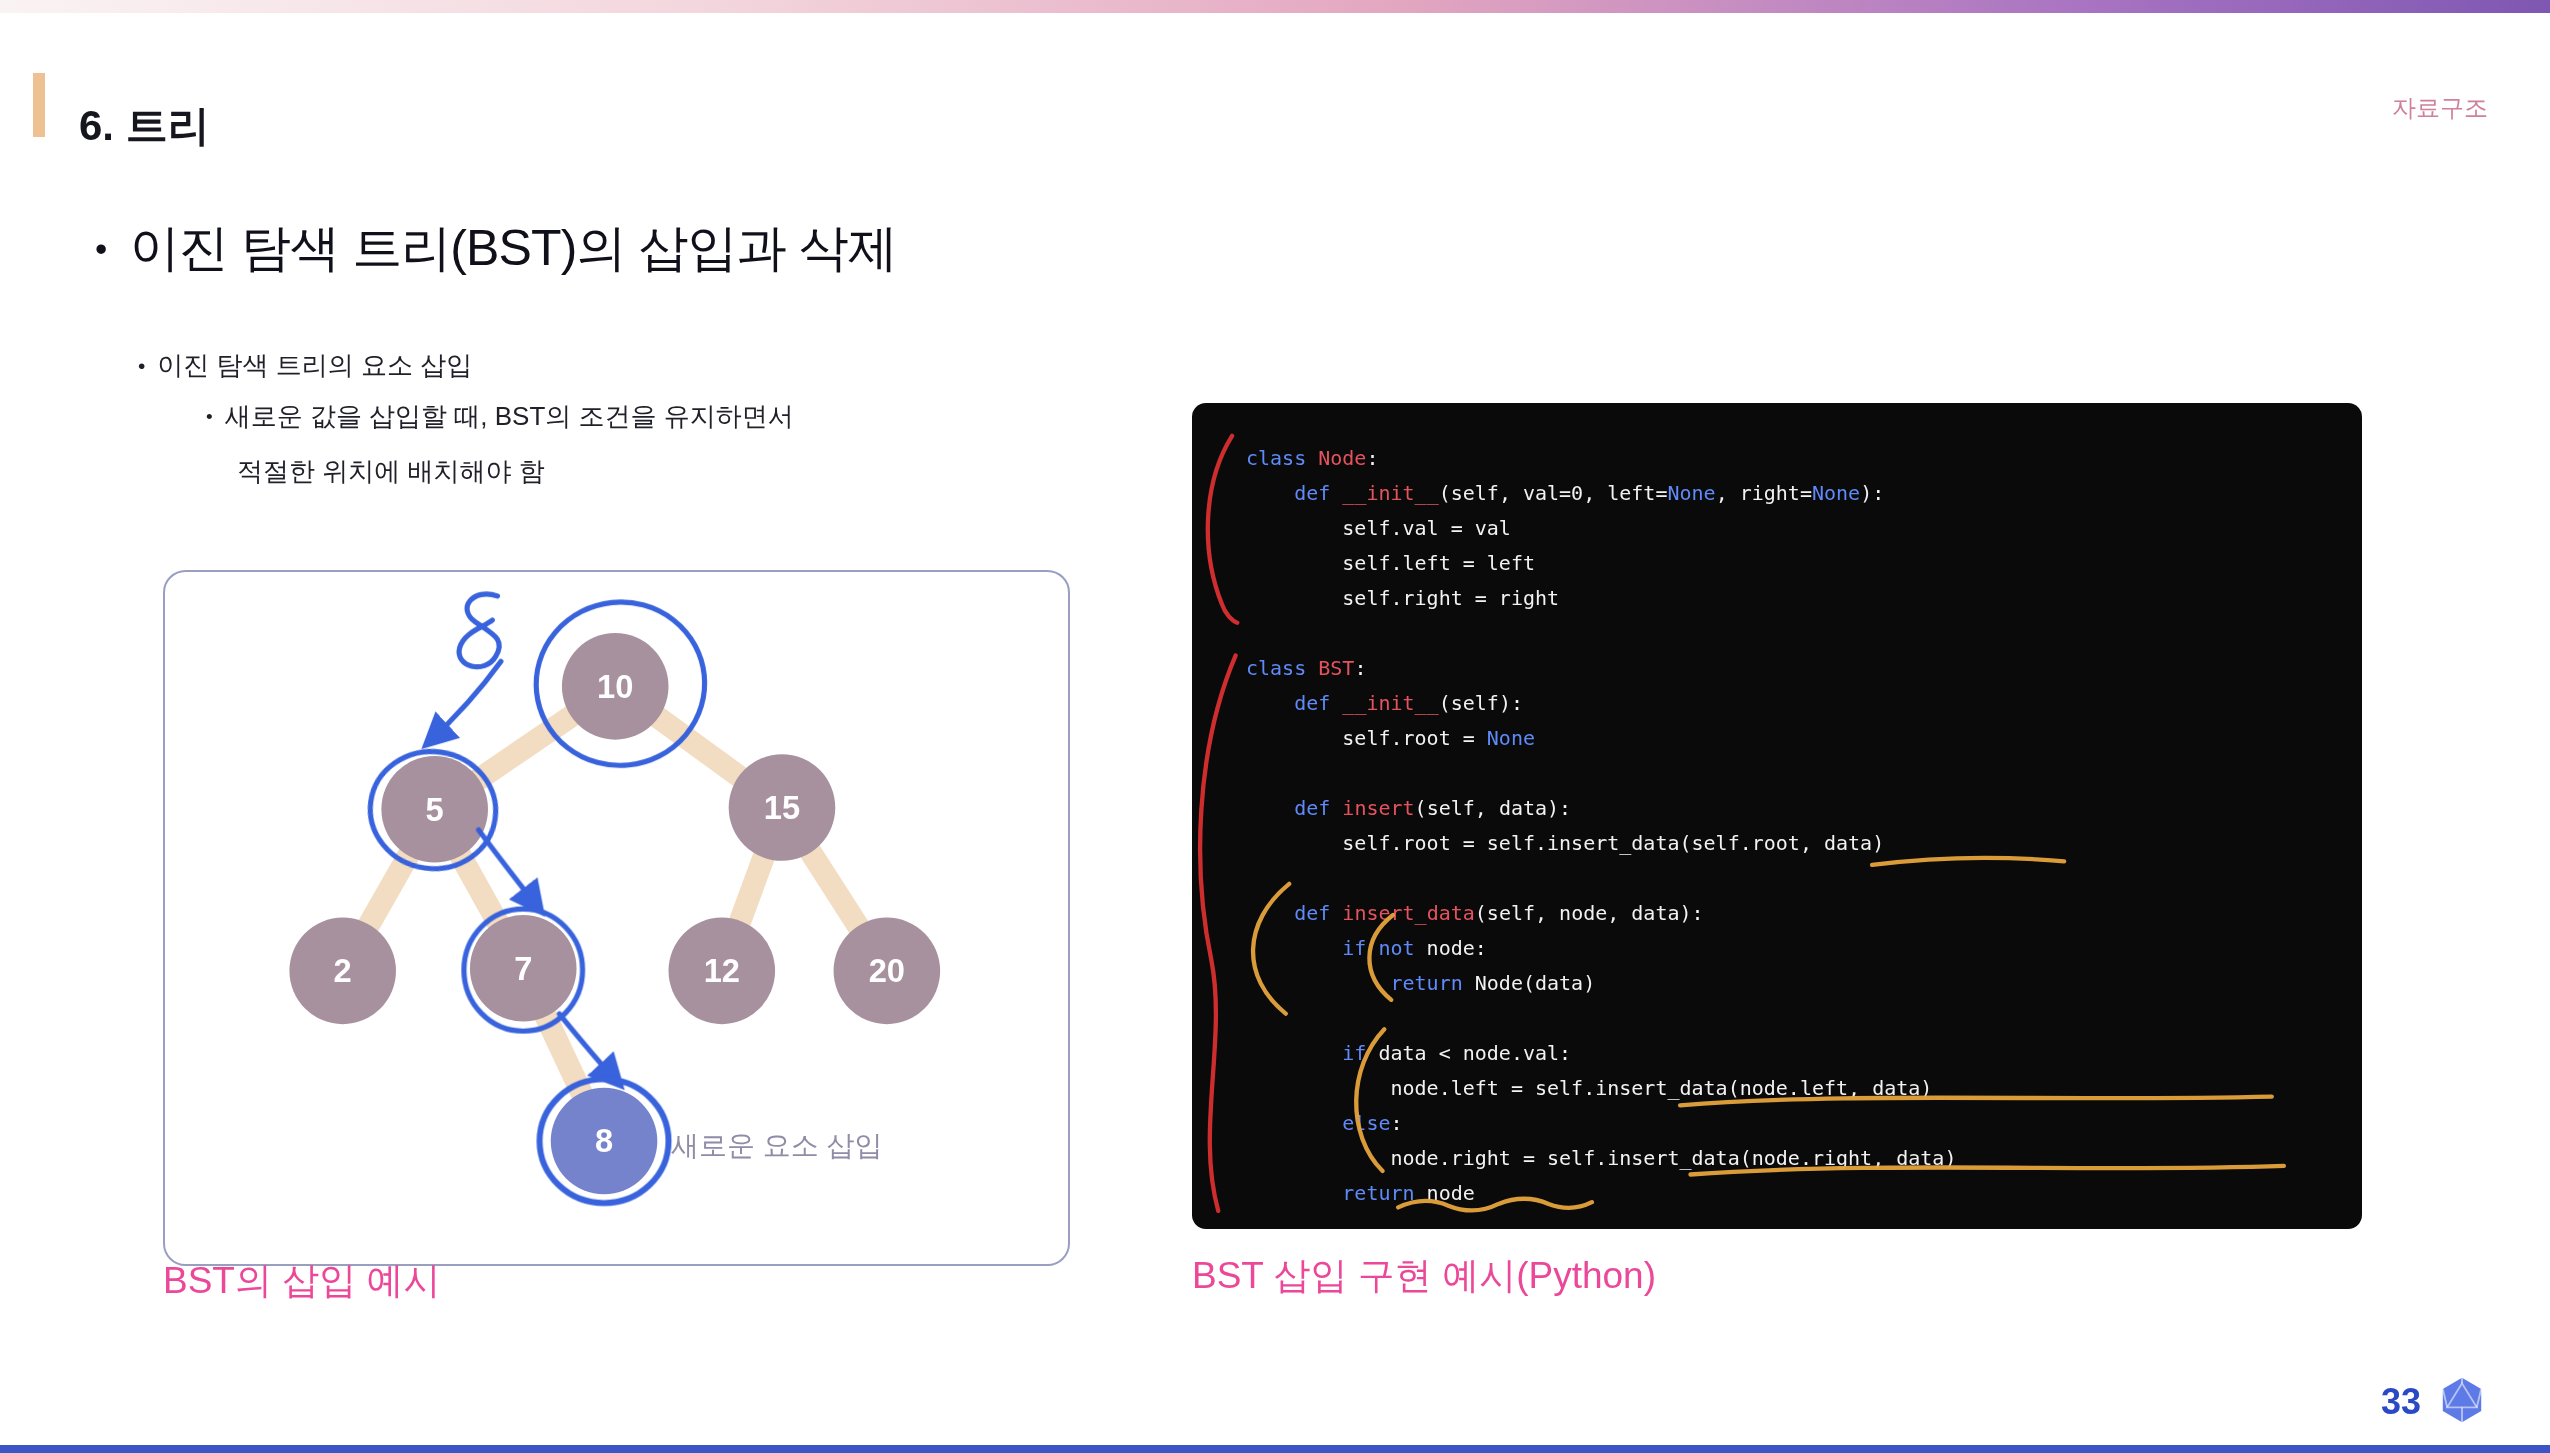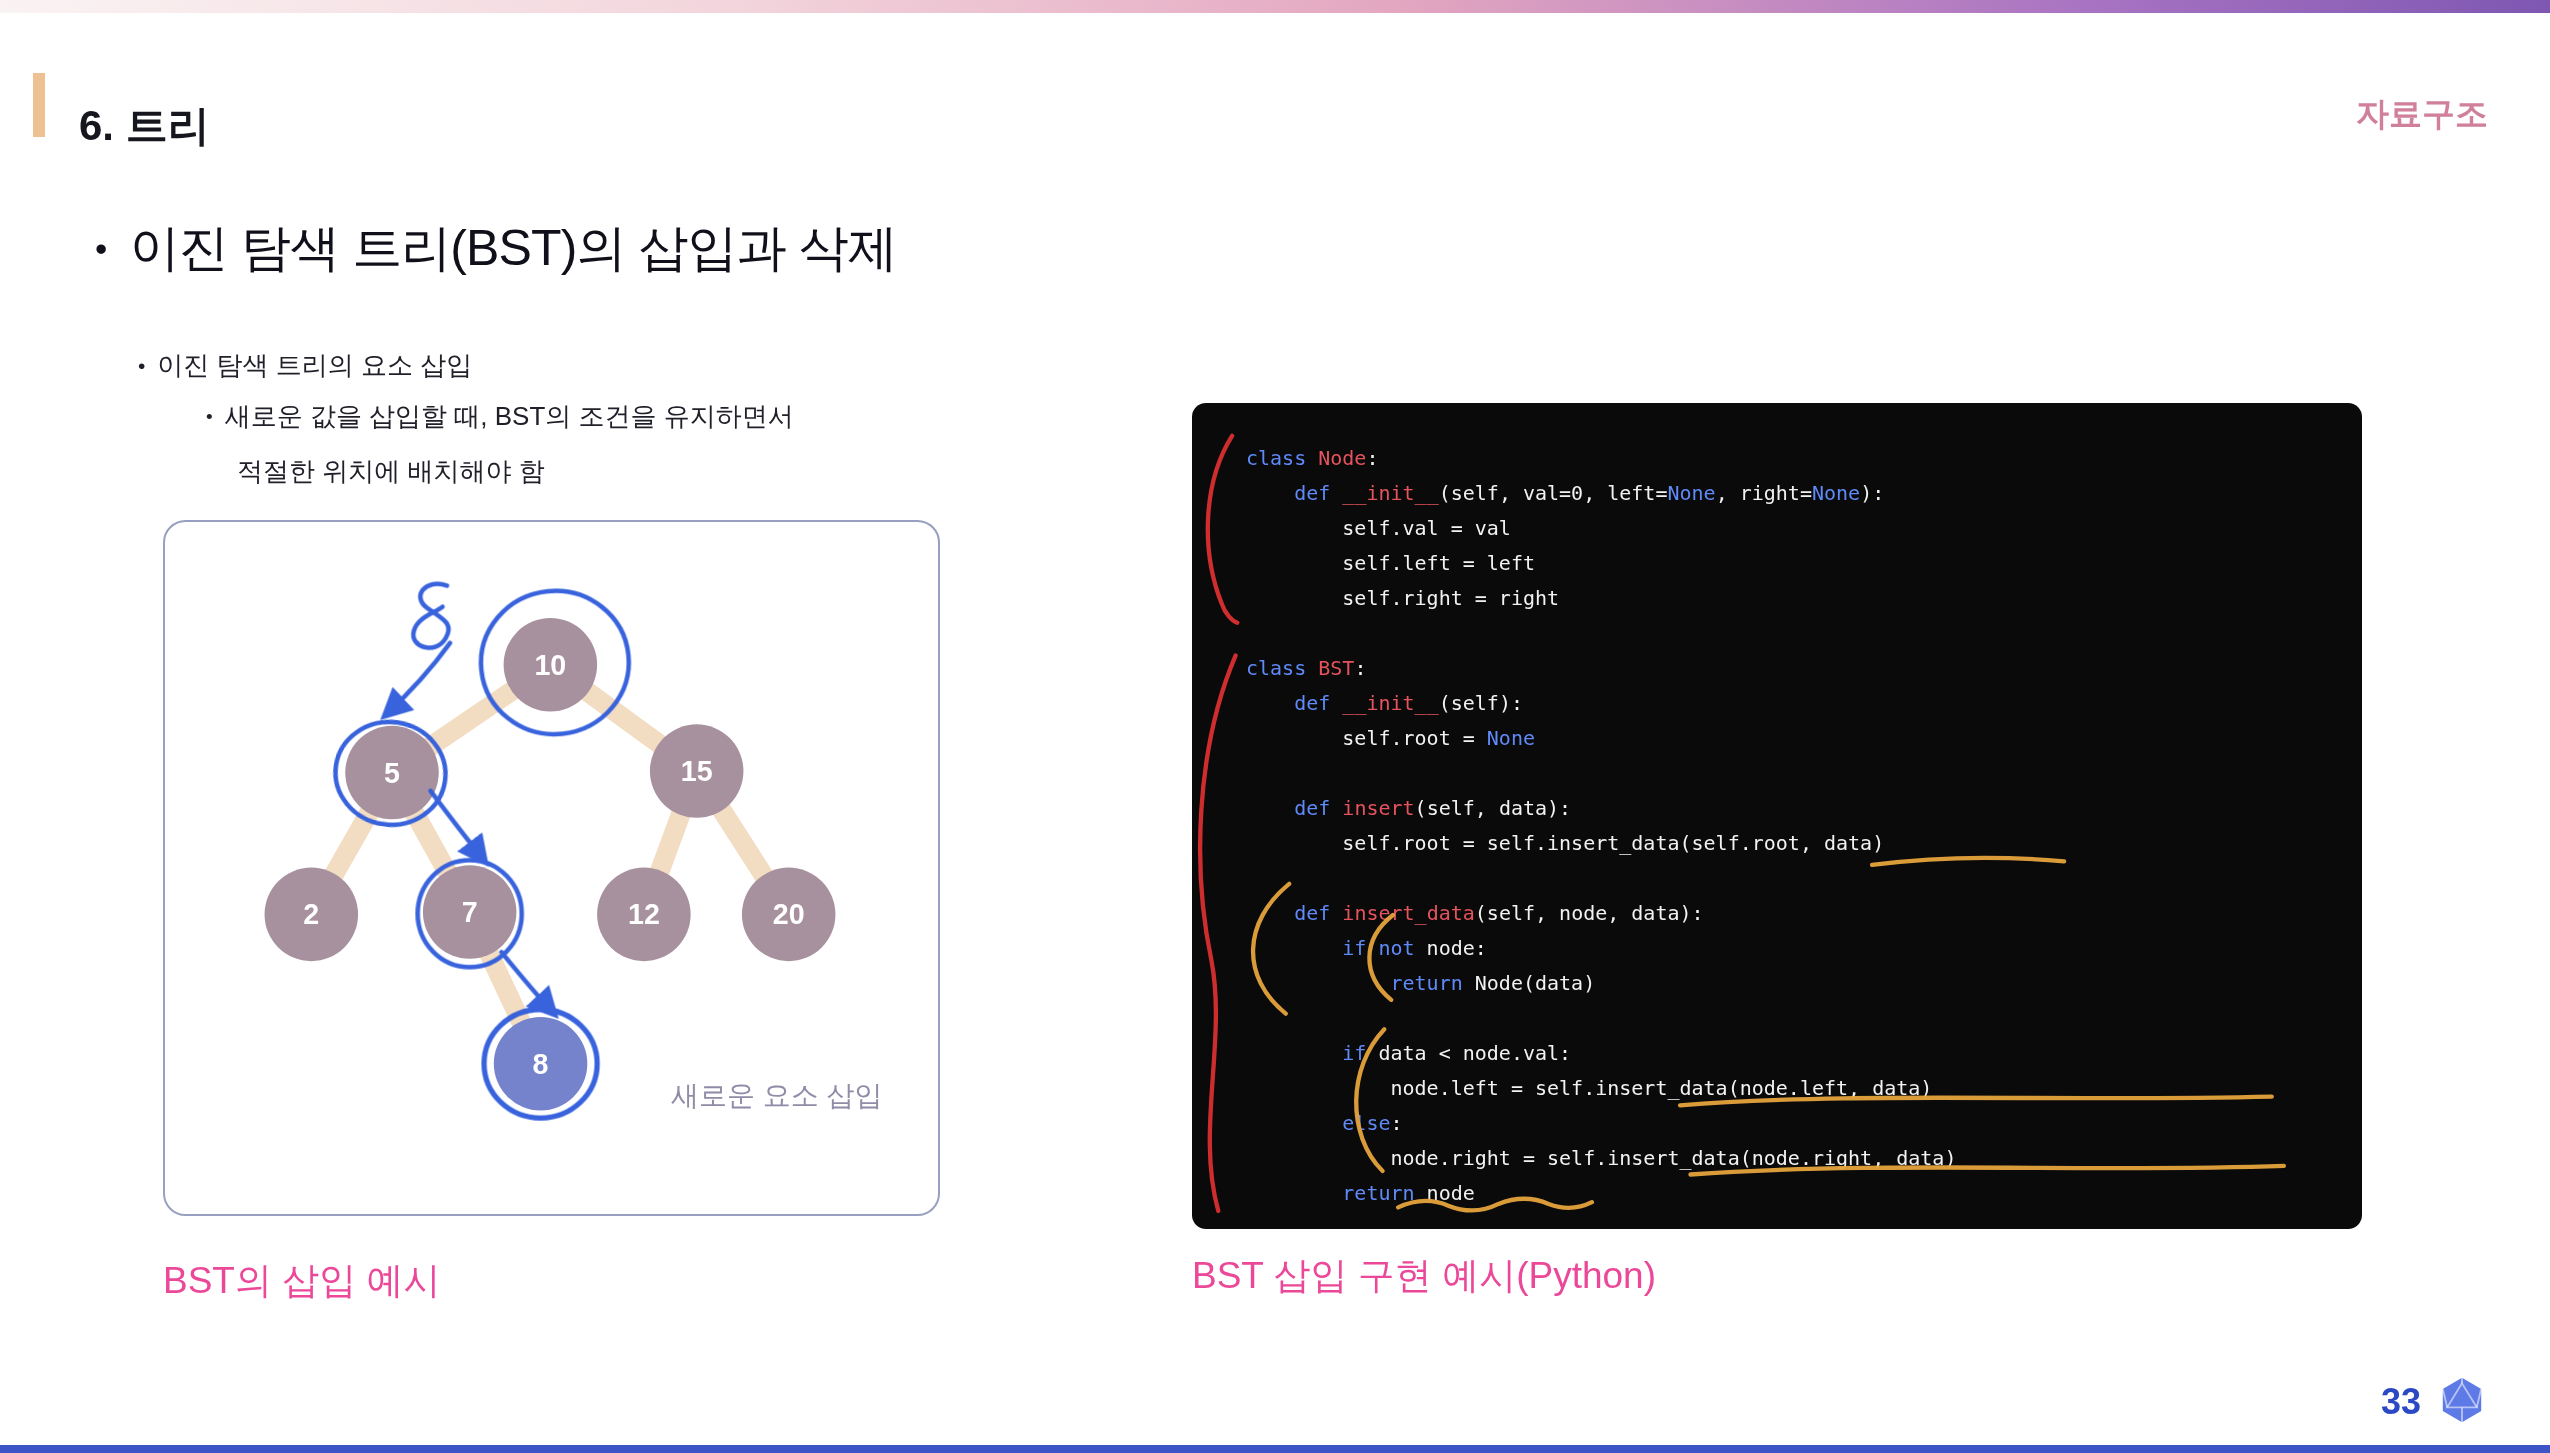--- a/index.html
+++ b/index.html
@@ -6,36 +6,36 @@
   .slide{
     position:relative;width:2550px;height:1453px;background:#ffffff;
     font-family:"Liberation Sans","DejaVu Sans",sans-serif;overflow:hidden;
   }
   .top-strip{position:absolute;left:0;top:0;width:2550px;height:13px;
     background:linear-gradient(90deg,#faf3f3 0%,#f3d6dd 28%,#e3a6c0 55%,#a873c2 82%,#7e57b2 100%);}
   .bottom-strip{position:absolute;left:0;top:1445px;width:2550px;height:8.7px;background:#3c55c6;}
 
   .accent-bar{position:absolute;left:33px;top:73px;width:12px;height:64px;background:#eec193;}
   .slide-title{position:absolute;left:62px;top:81px;font-size:42px;font-weight:700;color:#16161e;margin:17px;}
-  .brand{position:absolute;right:62px;top:92px;font-size:33px;font-weight:700;color:#d0809b;}
+  .brand{position:absolute;right:62px;top:92px;font-size:24px;font-weight:400;color:#d0809b;}
 
   .main-bullet{position:absolute;left:95px;top:215px;display:flex;align-items:center;color:#10101a;}
   .main-bullet .dot{font-size:35px;margin-right:22.5px;line-height:1;}
   .main-bullet .txt{font-size:50px;font-weight:400;letter-spacing:-0.9px;}
 
   .sub-bullet{position:absolute;left:138px;top:348px;display:flex;align-items:center;color:#20202a;}
   .sub-bullet .dot{font-size:21px;margin-right:12px;line-height:1;}
   .sub-bullet .txt{font-size:26px;font-weight:500;}
 
   .sub-sub{position:absolute;left:206px;top:389px;color:#20202a;font-size:26px;line-height:55px;font-weight:500;}
   .sub-sub .row1{display:flex;align-items:center;}
   .sub-sub .dot{font-size:19px;margin-right:12px;line-height:1;}
   .sub-sub .row2{padding-left:31px;}
 
-  .tree-card{position:absolute;left:163px;top:520px;width:777px;height:696px;
+  .tree-card{position:absolute;left:163px;top:570px;width:907px;height:696px;
     border:2.6px solid #989fc0;border-radius:22.5px;background:#fff;box-sizing:border-box;}
   .tree-card svg{position:absolute;left:0;top:0;width:100%;height:100%;}
   .insert-label{position:absolute;left:506px;top:555px;font-size:28px;color:#908ca8;font-weight:500;white-space:nowrap;}
   .fig-caption{position:absolute;text-align:left;font-size:37px;color:#ec4899;font-weight:500;}
   .fig-caption.left{left:163px;width:892px;top:1256px;}
   .fig-caption.right{left:1192px;width:1170px;top:1251px;}
 
   .code-panel{position:absolute;left:1192px;top:403px;width:1170px;height:826px;
     background:#0a0a0b;border-radius:14px;overflow:hidden;}
   #code-lines{position:absolute;left:0;top:0;padding:38px 0 0 54px;}

